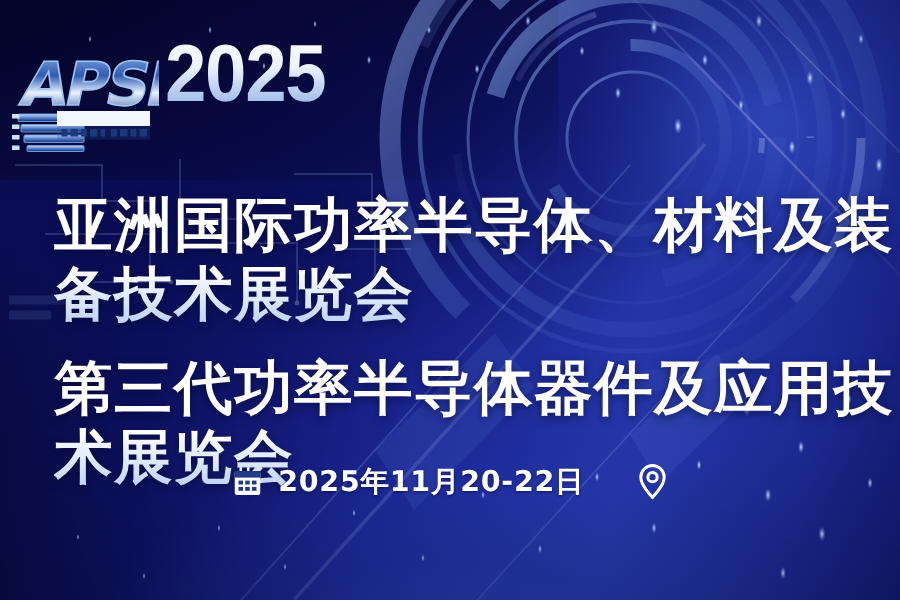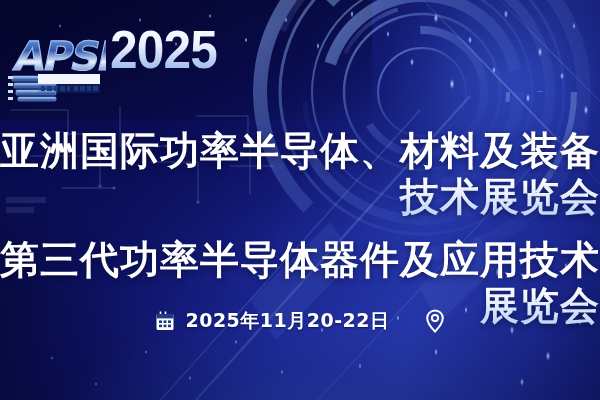--- a/index.html
+++ b/index.html
@@ -67,21 +67,22 @@
     background:linear-gradient(180deg,#ffffff 0%,#eaf2ff 42%,#b9cdf0 72%,#8fb0e4 100%);
     -webkit-background-clip:text;background-clip:text;color:transparent;
     transform:scaleX(.92);transform-origin:left center;
     line-height:1;
     text-shadow:none;
   }
 
   
   .titles{
     position:absolute;left:0;right:0;top:128px;
-    text-align:right;
+    text-align:left;
+    padding-left:36px;
   }
   .title-line{
     font-family:"DejaVu Sans","Liberation Sans",sans-serif;
     font-weight:bold;
     letter-spacing:1px;
     line-height:1.18;
     background:linear-gradient(180deg,#ffffff 0%,#ffffff 55%,#dbe7fb 78%,#b7cdf2 100%);
     -webkit-background-clip:text;background-clip:text;color:transparent;
     filter:drop-shadow(0 2px 3px rgba(2,6,40,.55));
   }

